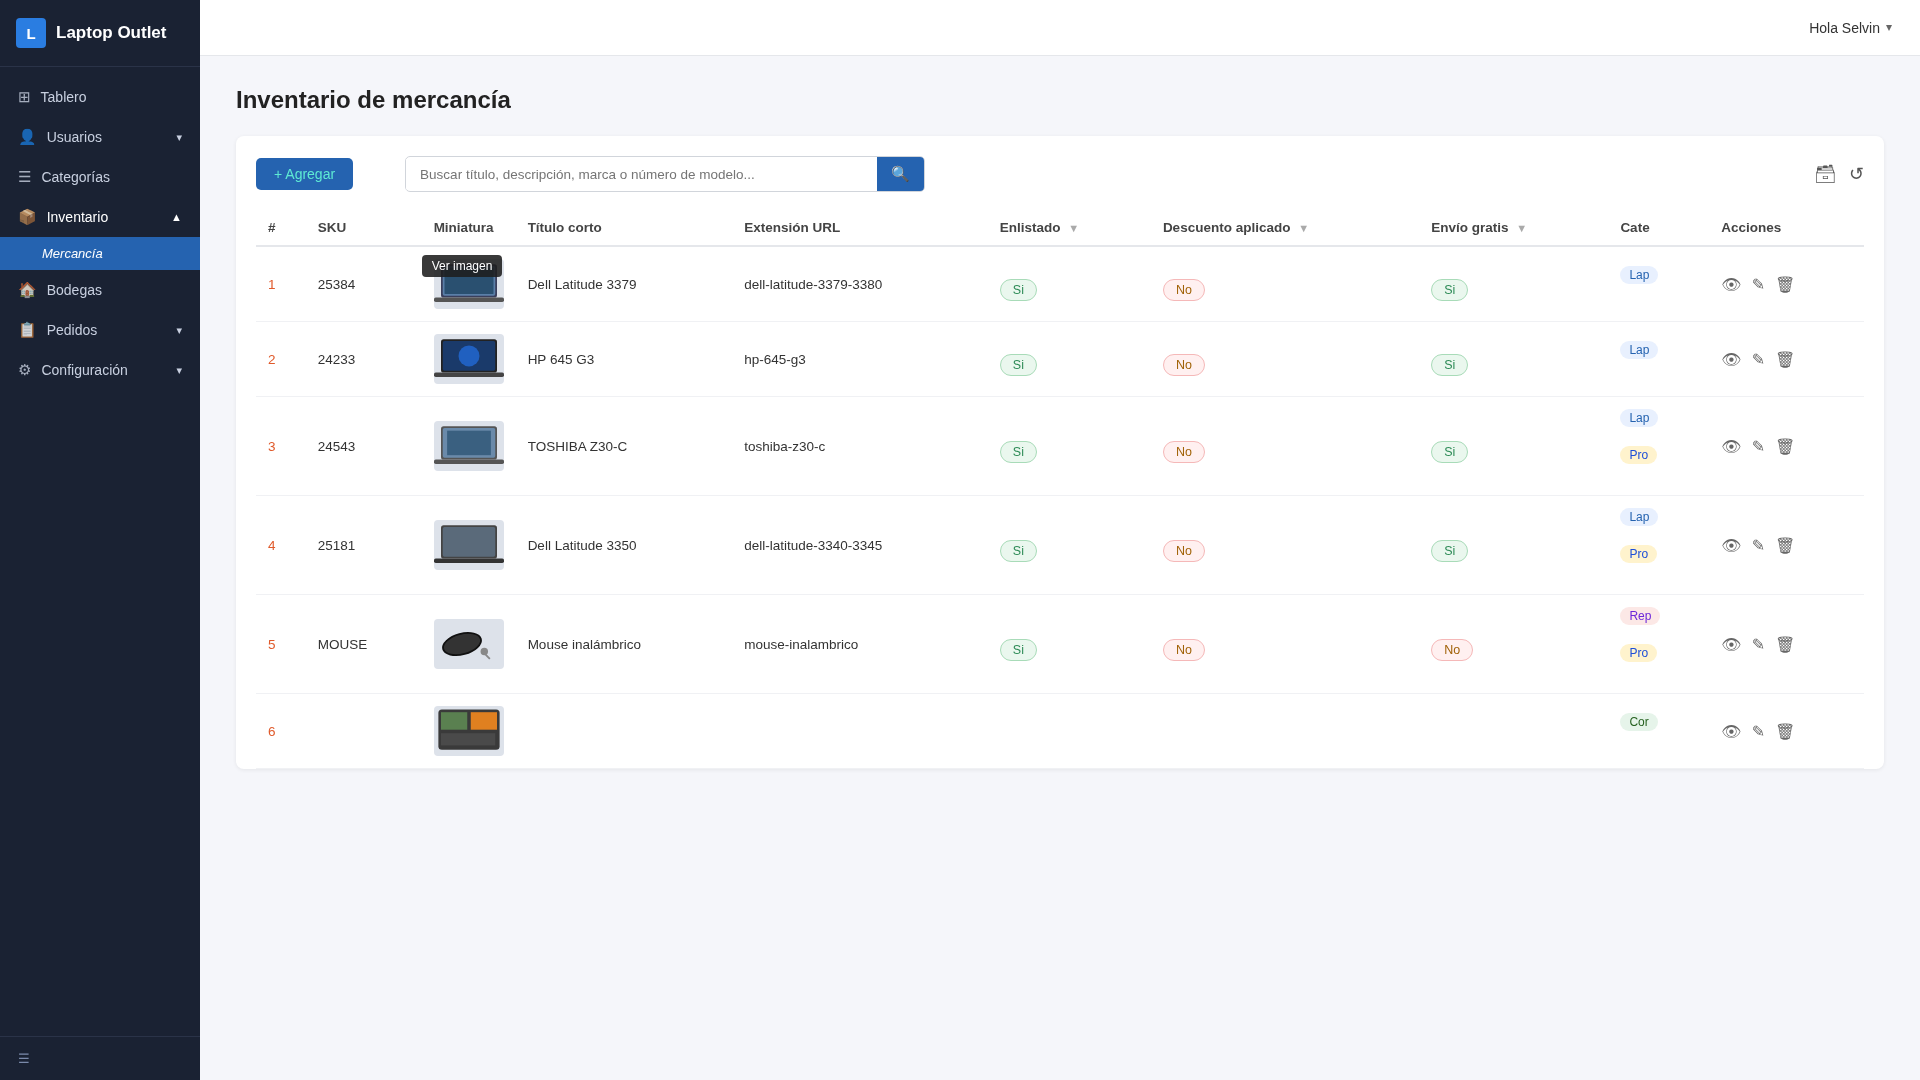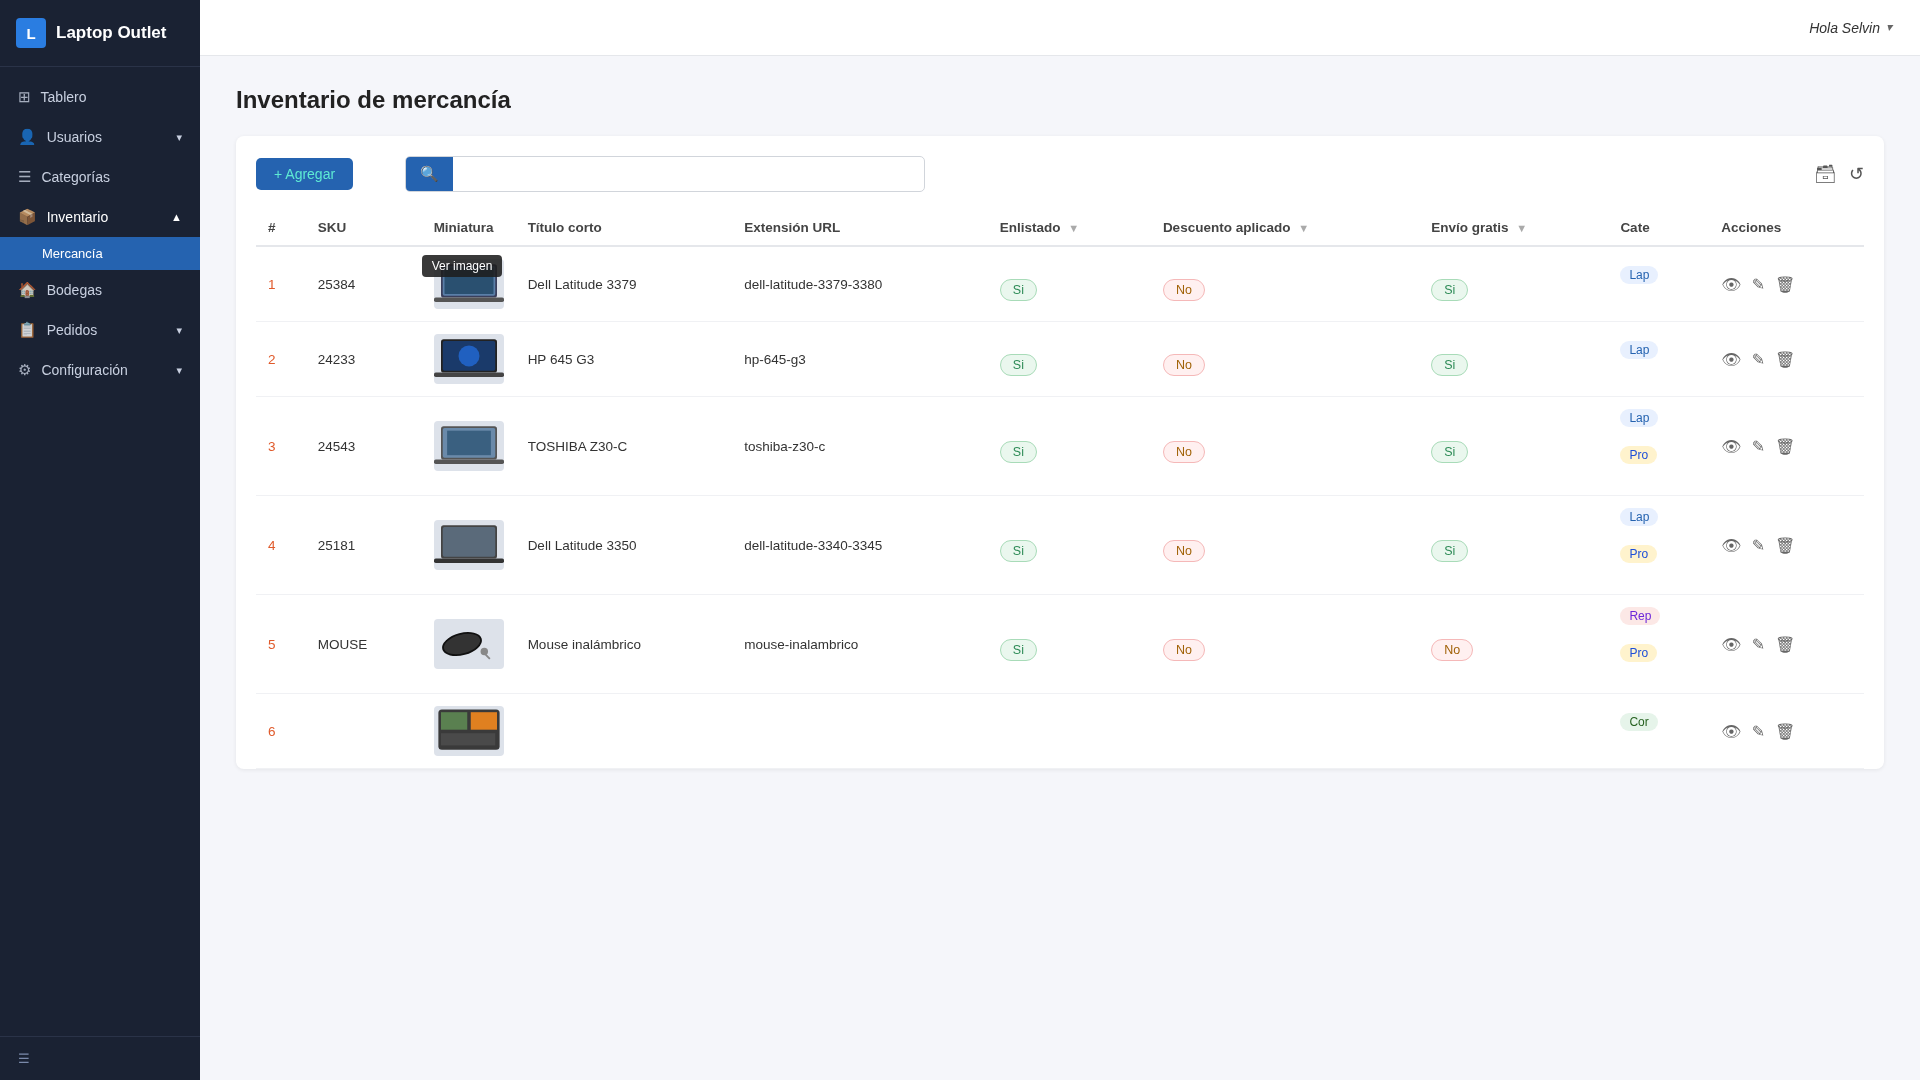--- a/index.html
+++ b/index.html
@@ -64,20 +64,21 @@
       align-items: center;
       padding: 9px 18px 9px 42px;
       cursor: pointer;
       font-size: 13px;
       color: #c8d0e0;
       background: #141c2e;
     }
     .nav-sub-item.active {
       background: #2563b0;
       color: #fff;
+      font-style: italic;
     }
 
     .sidebar-footer {
       padding: 14px 18px;
       border-top: 1px solid #2a3348;
       color: #7a8aaa;
       font-size: 13px;
       display: flex;
       align-items: center;
       gap: 8px;
@@ -99,21 +100,20 @@
       padding: 0 28px;
       border-bottom: 1px solid #e5e7eb;
     }
     .topbar-user {
       display: flex;
       align-items: flex-start;
       gap: 6px;
       font-size: 14px;
       color: #333;
       cursor: pointer;
-      font-style: italic;
     }
     .topbar-user .chevron { font-size: 12px; color: #666; }
 
     .main-content {
       flex: 1;
       overflow-y: auto;
       padding: 30px 36px 20px 36px;
     }
     .page-title {
       font-size: 24px;
@@ -338,20 +338,21 @@
   <div class="main-content">
     <h1 class="page-title">Inventario de mercancía</h1>
 
     <div class="table-card">
 
       <div class="toolbar">
         <button class="btn-add">
           <span>+ Agregar</span>
         </button>
         <div class="search-bar">
+          <input type="text" placeholder="Buscar título, descripción, marca o número de modelo..." style="">
           <button class="search-btn">
             <span>🔍</span>
           </button>
         </div>
         <div class="toolbar-right">
           <button class="icon-btn">🗃</button>
           <button class="icon-btn">↺</button>
         </div>
       </div>
 

